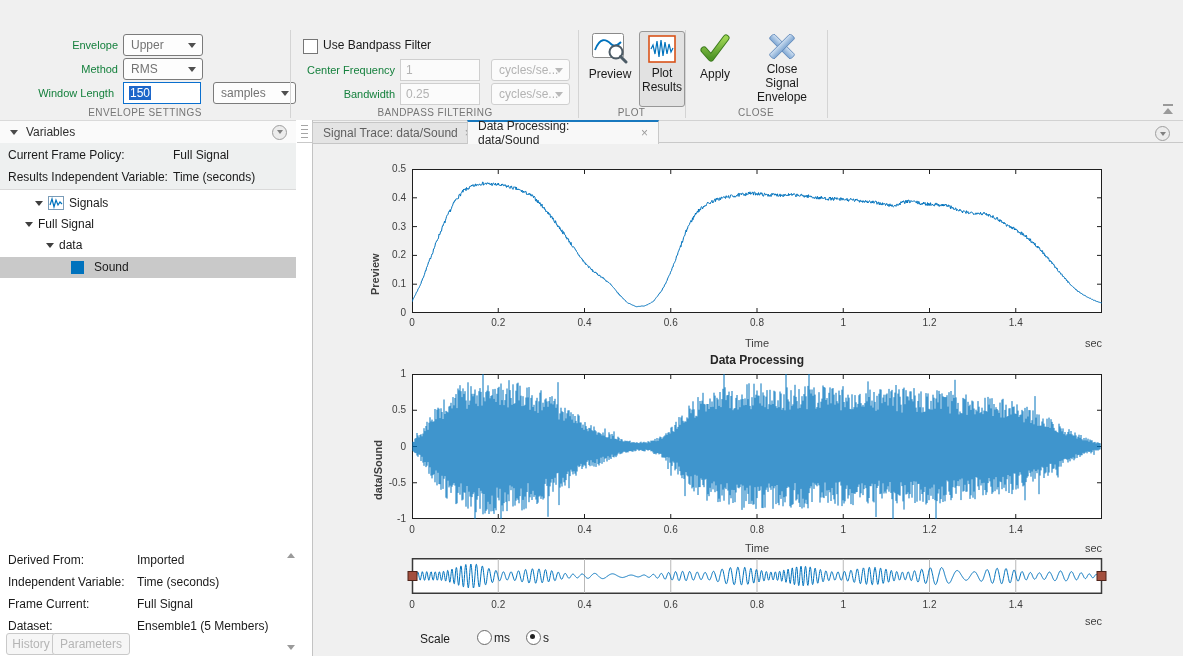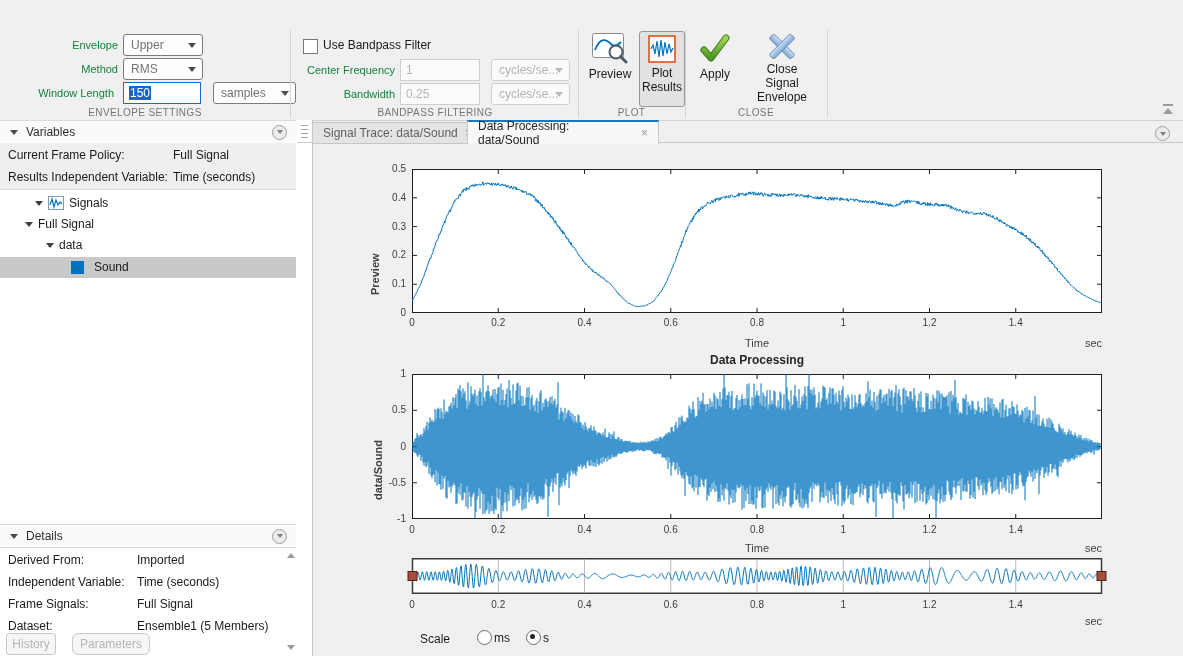--- a/index.html
+++ b/index.html
@@ -215,45 +215,38 @@
     </div>
     <div style="position:absolute;left:0;top:115px;width:296px;height:21px;">
       <div class="tree-caret" style="left:46px;top:8px;"></div>
       <div class="tree-row-label" style="left:59px;">data</div>
     </div>
     <div style="position:absolute;left:0;top:137px;width:296px;height:21px;background:#c9c9c9;">
       <div style="position:absolute;left:71px;top:4px;width:13px;height:13px;background:#0072BD;"></div>
       <div class="tree-row-label" style="left:94px;">Sound</div>
     </div>
 
-    <div class="panel-header" style="top:404px;">
-      <div class="hdr-caret"></div>
-      <span>Details</span>
-      <div class="circ-menu">
-          <div class="tri"></div>
-        </div>
-    </div>
     <div class="kv" style="left:8px;top:429px;">Derived From:</div>
     <div class="kv" style="left:137px;top:429px;">Imported</div>
     <div class="kv" style="left:8px;top:451px;">Independent Variable:</div>
     <div class="kv" style="left:137px;top:451px;">Time (seconds)</div>
-    <div class="kv" style="left:8px;top:473px;">Frame Signals:</div>
+    <div class="kv" style="left:8px;top:473px;">Frame Current:</div>
     <div class="kv" style="left:137px;top:473px;">Full Signal</div>
     <div class="kv" style="left:8px;top:495px;">Dataset:</div>
     <div class="kv" style="left:137px;top:495px;">Ensemble1 (5 Members)</div>
 
     <div class="scroll-arrow" style="top:430px;">
       <div style="width:0;height:0;border-left:4px solid transparent;border-right:4px solid transparent;border-bottom:5px solid #9a9a9a;"></div>
     </div>
     <div class="scroll-arrow" style="top:522px;">
       <div style="width:0;height:0;border-left:4px solid transparent;border-right:4px solid transparent;border-top:5px solid #9a9a9a;"></div>
     </div>
 
     <div class="disabled-btn" style="left:6px;top:513px;width:48px;">History</div>
-    <div class="disabled-btn" style="left:72px;top:513px;width:76px;border-radius:6px;">Parameters</div>
+    <div class="disabled-btn" style="left:52px;top:513px;width:76px;">Parameters</div>
   </div>
 
   <div class="tabbar-line"></div>
   <div class="grip">
       <div></div>
       <div></div>
       <div></div>
       <div></div>
     </div>
   <div class="doc-tab inactive" style="left:312px;width:154px;padding:0 10px;">

